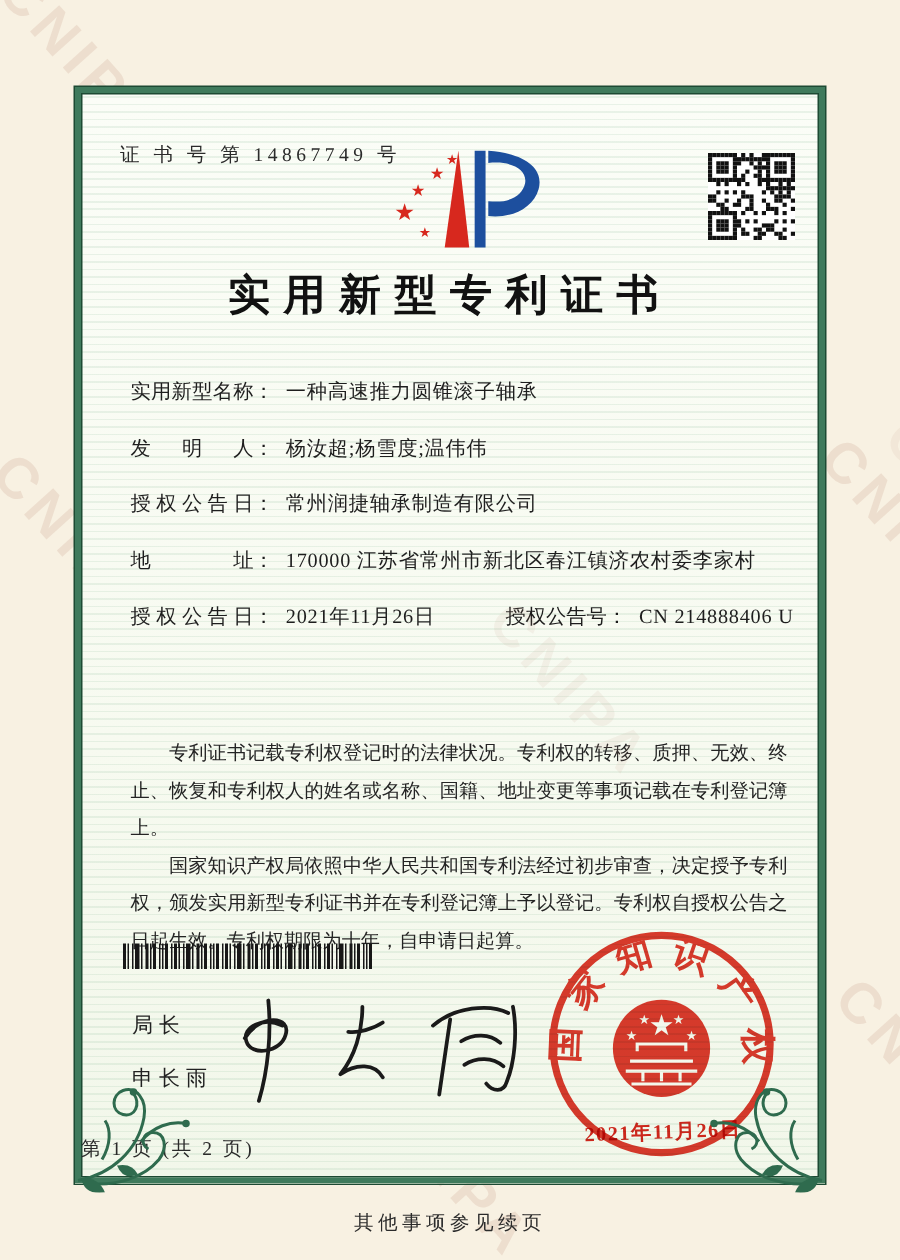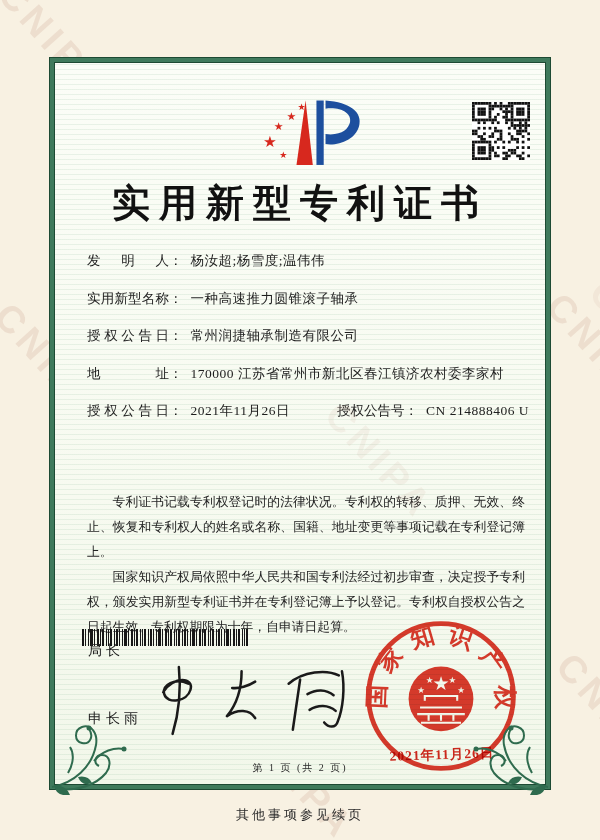--- a/index.html
+++ b/index.html
@@ -33,21 +33,21 @@
   }
   .inner { position:absolute; inset:0; }
   .cert-no {
     position:absolute; left:26px; top:32px;
     font-size:13px; letter-spacing:3px; color:#2a2a2a;
   }
   .logo { position:absolute; left:198px; top:32px; width:118px; height:82px; }
   .qr { position:absolute; right:16px; top:40px; width:58px; height:58px; background:#fff; }
   .title {
     position:absolute; top:116px; left:0; width:100%;
-    text-align:center; font-size:38px; font-weight:bold;
+    text-align:center; font-size:28px; font-weight:bold;
     letter-spacing:9px; color:#111;
   }
   
   .fields { position:absolute; left:33px; top:190px; width:442px; font-size:13.5px; }
   .row { margin-bottom:19.5px; white-space:nowrap; position:relative; }
   .lbl {
     display:inline-block; width:82px;
     text-align:justify; text-align-last:justify;
     color:#1e1e1e;
   }
@@ -73,21 +73,21 @@
   .sig-svg { position:absolute; left:82px; top:592px; width:230px; height:95px; }
   
   .seal { position:absolute; left:306px; top:553px; width:162px; height:162px; opacity:0.92; mix-blend-mode:multiply; }
   .seal-date {
     position:absolute; left:298px; top:684px; width:180px; text-align:center;
     color:#d7281e; font-size:13.5px; font-weight:bold; letter-spacing:1px;
     transform:rotate(-2deg); mix-blend-mode:multiply;
   }
   .page-info {
     position:absolute; bottom:10px; left:0; width:100%;
-    text-align:center; font-size:10px; letter-spacing:2px; color:#2a2a2a;
+    text-align:left; font-size:13px; letter-spacing:2px; color:#2a2a2a;
   }
   .ornament { position:absolute; width:92px; height:92px; z-index:4; }
   .orn-bl { left:-10px; bottom:-10px; }
   .orn-br { right:-10px; bottom:-10px; transform:scaleX(-1); }
   .continuation {
     position:absolute; top:806px; left:0; width:100%;
     text-align:center; font-size:13px; letter-spacing:3px; color:#2b2b2b; z-index:2;
   }
 </style>
 </head>
@@ -98,20 +98,21 @@
 <div class="watermark" style="left:530px; top:330px;">CNIPA</div>
 <div class="watermark" style="left:230px; top:760px;">CNIPA</div>
 <div class="watermark" style="left:540px; top:690px;">CNIPA</div>
 
 <div class="frame">
   <div class="inner">
 
     <div class="watermark inner" style="left:330px; top:180px;">CNIPA</div>
     <div class="watermark inner" style="left:120px; top:420px;">CNIPA</div>
 
+    <div class="cert-no">证 书 号 第 14867749 号</div>
 
     <svg class="logo" viewBox="0 0 130 86">
       <polygon points="59,5 67,76 49,76" fill="#d7281e"></polygon>
       <path d="M71,5 L79,5 L79,76 L71,76 Z" fill="#1d4f9e"></path>
       <path d="M81,5 C108,7 122,18 118,33 C114,48 96,55 81,53 L81,42 C98,44 106,37 108,29 C110,19 98,12 81,14 Z" fill="#1d4f9e"></path>
       <text x="12" y="56" font-size="17" fill="#d7281e">★</text>
       <text x="24" y="38" font-size="12" fill="#d7281e">★</text>
       <text x="38" y="26" font-size="12" fill="#d7281e">★</text>
       <text x="50" y="15" font-size="10" fill="#d7281e">★</text>
       <text x="30" y="68" font-size="10" fill="#d7281e">★</text>
@@ -329,24 +330,24 @@
         <rect x="11" y="20" width="1" height="1" fill="#111"></rect>
         <rect x="12" y="20" width="1" height="1" fill="#111"></rect>
         <rect x="17" y="20" width="1" height="1" fill="#111"></rect>
         <rect x="18" y="20" width="1" height="1" fill="#111"></rect>
       </svg>
 
     <div class="title">实用新型专利证书</div>
 
     <div class="fields">
       <div class="row">
-        <span class="lbl">发明人</span><span class="colon">：</span><span class="val">杨汝超;杨雪度;温伟伟</span>
+        <span class="lbl">实用新型名称</span><span class="colon">：</span><span class="val">一种高速推力圆锥滚子轴承</span>
       </div>
       <div class="row">
-        <span class="lbl">实用新型名称</span><span class="colon">：</span><span class="val">一种高速推力圆锥滚子轴承</span>
+        <span class="lbl">发明人</span><span class="colon">：</span><span class="val">杨汝超;杨雪度;温伟伟</span>
       </div>
       <div class="row">
         <span class="lbl">授权公告日</span><span class="colon">：</span><span class="val">常州润捷轴承制造有限公司</span>
       </div>
       <div class="row">
         <span class="lbl">地址</span><span class="colon">：</span><span class="val">170000 江苏省常州市新北区春江镇济农村委李家村</span>
       </div>
       <div class="row">
         <span class="lbl">授权公告日</span><span class="colon">：</span><span class="val">2021年11月26日</span>
         <span class="pair2">
@@ -415,21 +416,21 @@
         <div style="width: 3px; margin-right: 1px;"></div>
         <div style="width: 1px; margin-right: 2px;"></div>
         <div style="width: 2px; margin-right: 1px;"></div>
         <div style="width: 1px; margin-right: 1px;"></div>
         <div style="width: 2px; margin-right: 2px;"></div>
         <div style="width: 1px; margin-right: 1px;"></div>
         <div style="width: 1px; margin-right: 1px;"></div>
         <div style="width: 2px; margin-right: 2px;"></div>
       </div>
 
-    <div class="sig-label" style="top:580px;">局长</div>
+    <div class="sig-label" style="top:613px;">局长</div>
     <div class="sig-label" style="top:648px;">申长雨</div>
 
     <svg class="sig-svg" viewBox="0 0 220 86">
       <g fill="none" stroke="#1a1a1a" stroke-width="2.4" stroke-linecap="round" stroke-linejoin="round">
         <path d="M26,34 C36,18 56,20 52,32 C49,43 30,46 27,36 C24,27 38,20 50,26"></path>
         <path d="M41,10 C43,30 41,54 35,74"></path>
         <path d="M92,30 C98,31 108,28 114,24"></path>
         <path d="M101,14 C101,30 96,46 87,57 C97,50 109,50 114,59"></path>
         <path d="M146,26 C160,14 182,12 194,18"></path>
         <path d="M157,22 L150,70"></path>

